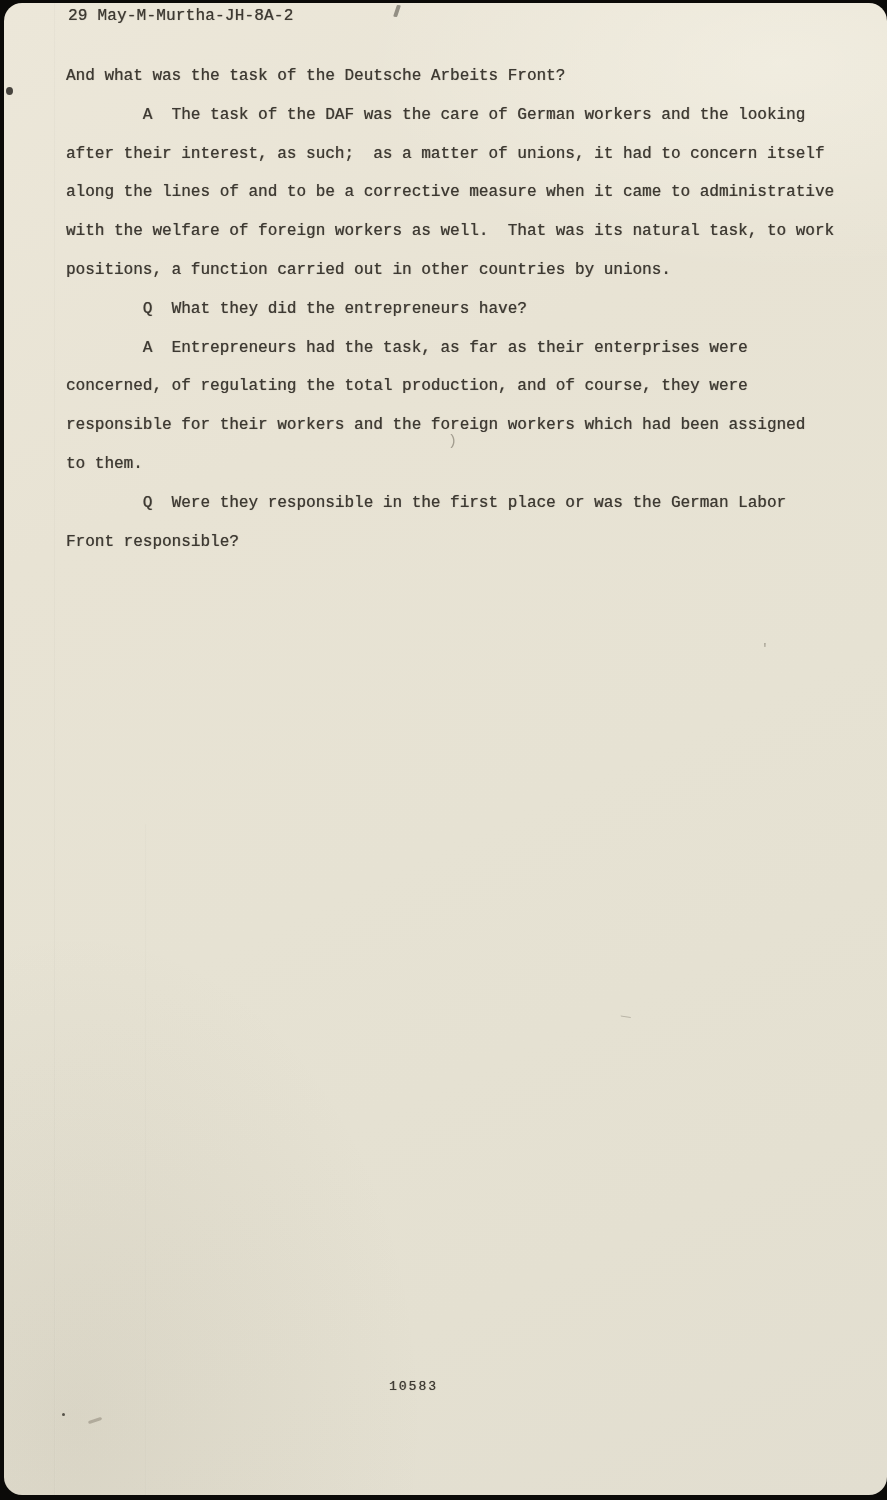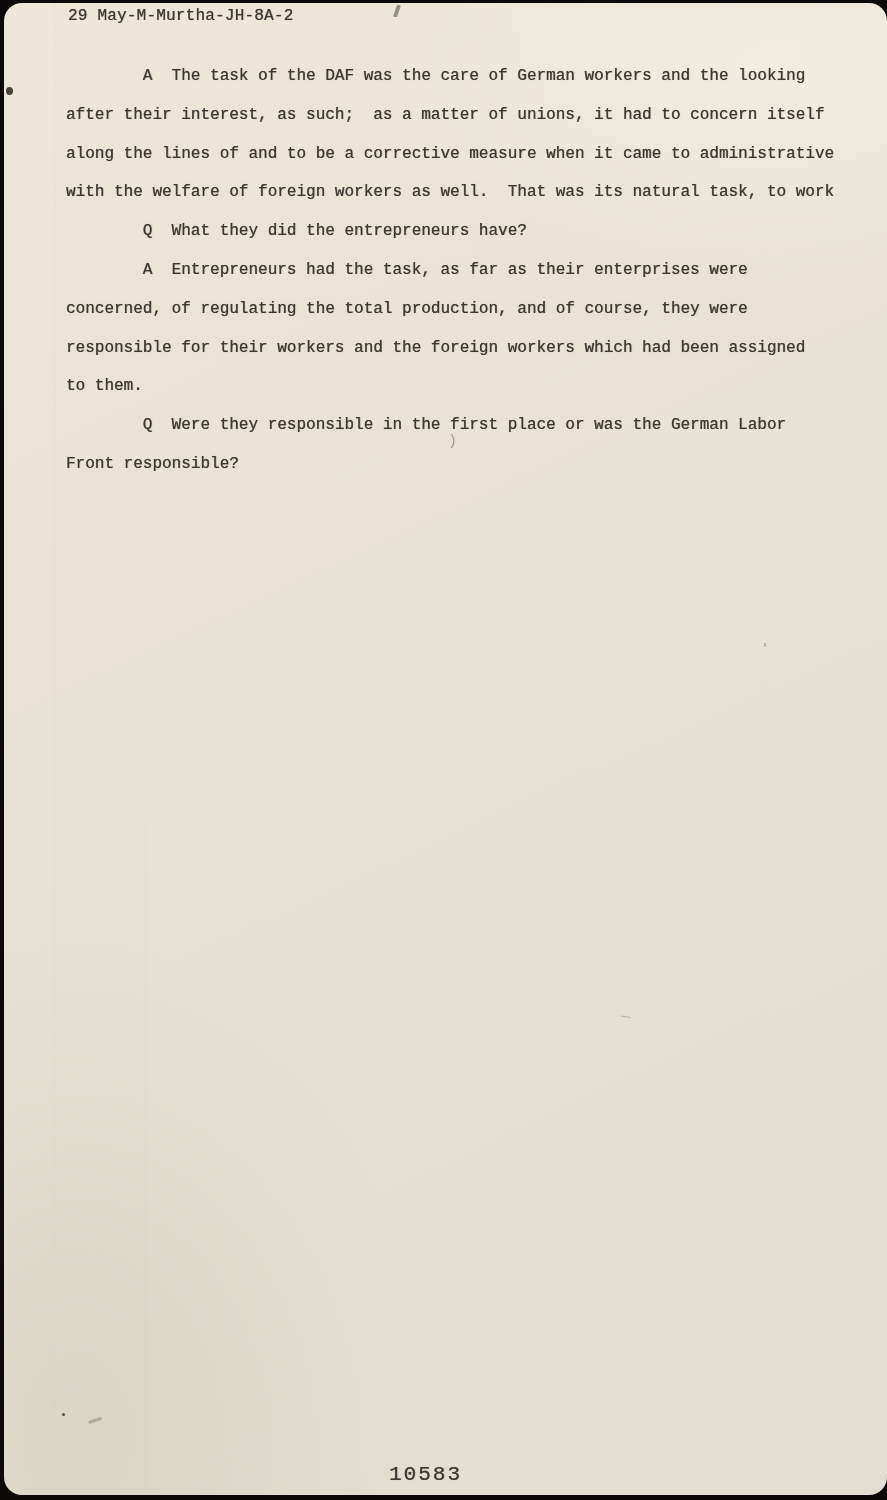--- a/index.html
+++ b/index.html
@@ -61,22 +61,22 @@
     font-size: 16px;
     line-height: 38.8px;
   }
   .doc-line {
     white-space: pre;
     height: 38.8px;
   }
   .page-number {
     position: absolute;
     left: 385px;
-    top: 1460px;
-    font-size: 21px;
+    top: 1376px;
+    font-size: 13px;
     letter-spacing: 2px;
     white-space: pre;
   }
   .speck {
     position: absolute;
     border-radius: 50%;
     pointer-events: none;
   }
   .speck.dot1 { left: 2px;  top: 84px;   width: 7px; height: 8px; background: rgba(30,28,24,0.8); }
   .speck.dot2 { left: 58px; top: 1410px; width: 3px; height: 3px; background: rgba(40,37,31,0.75); }
@@ -105,24 +105,26 @@
 </head>
 <body>
 
 <div class="paper">
   <div class="crease-left"></div>
   <div class="crease-mid"></div>
 
   <div class="header-line typed">29 May-M-Murtha-JH-8A-2</div>
 
   <div class="doc-body">
+    <div class="doc-line typed">And what was the task of the Deutsche Arbeits Front?</div>
     <div class="doc-line typed">        A  The task of the DAF was the care of German workers and the looking</div>
     <div class="doc-line typed">after their interest, as such;  as a matter of unions, it had to concern itself</div>
     <div class="doc-line typed">along the lines of and to be a corrective measure when it came to administrative</div>
     <div class="doc-line typed">with the welfare of foreign workers as well.  That was its natural task, to work</div>
+    <div class="doc-line typed">positions, a function carried out in other countries by unions.</div>
     <div class="doc-line typed">        Q  What they did the entrepreneurs have?</div>
     <div class="doc-line typed">        A  Entrepreneurs had the task, as far as their enterprises were</div>
     <div class="doc-line typed">concerned, of regulating the total production, and of course, they were</div>
     <div class="doc-line typed">responsible for their workers and the foreign workers which had been assigned</div>
     <div class="doc-line typed">to them.</div>
     <div class="doc-line typed">        Q  Were they responsible in the first place or was the German Labor</div>
     <div class="doc-line typed">Front responsible?</div>
   </div>
 
   <div class="page-number typed">10583</div>

